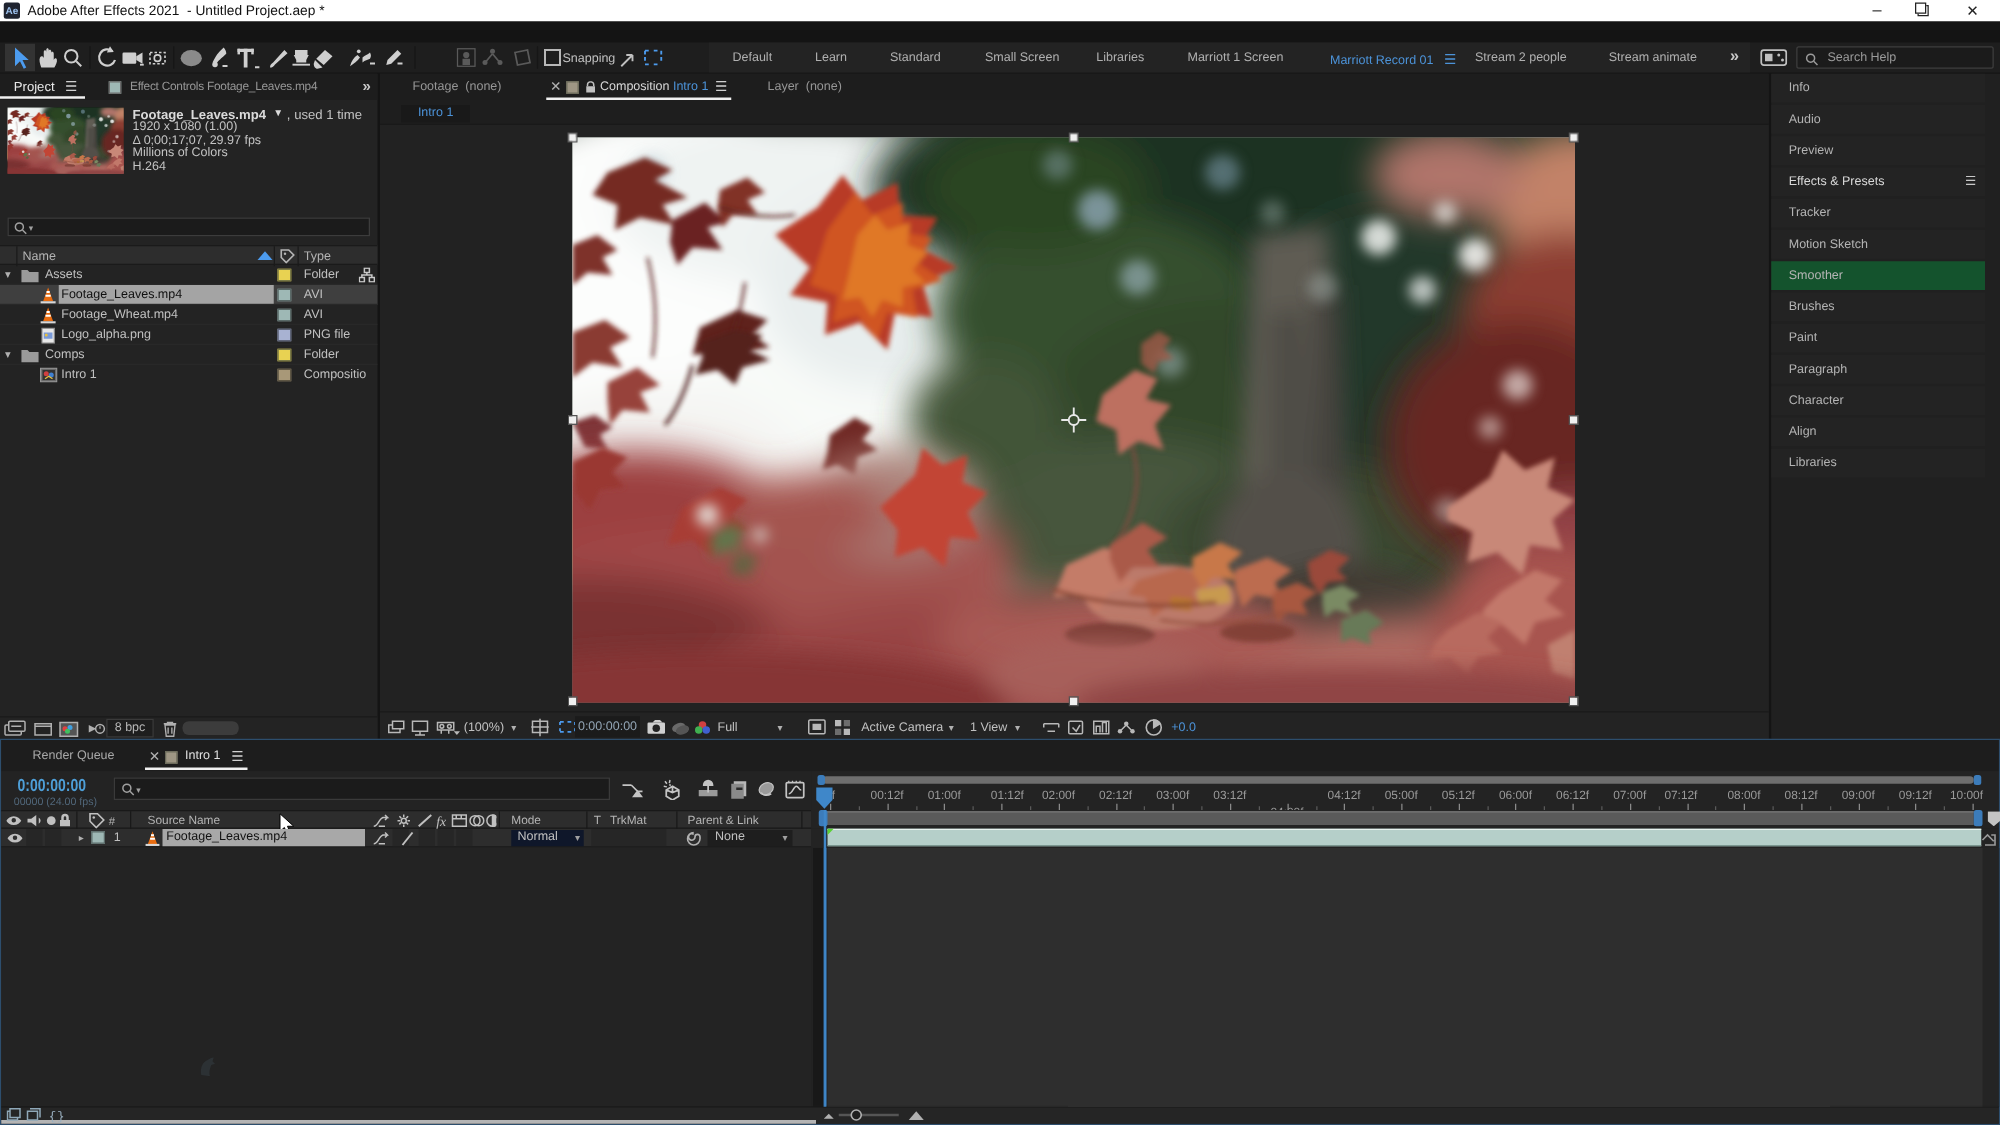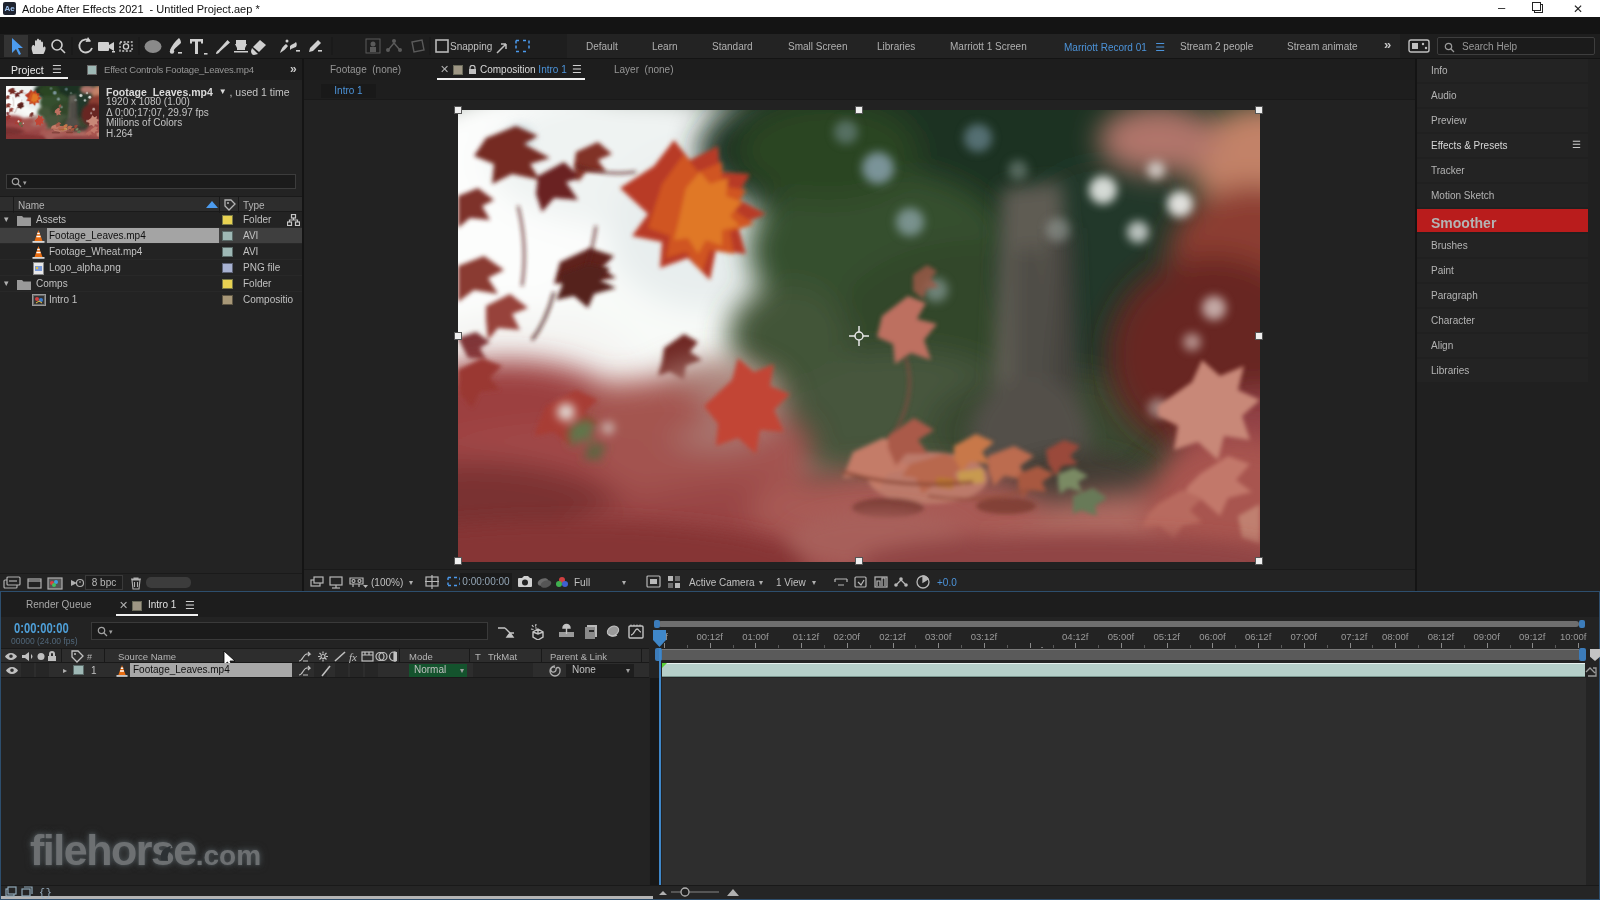--- a/index.html
+++ b/index.html
@@ -572,21 +572,21 @@
     <div class="abs" style="left:0;top:75px;width:171px;height:23px;background:#232323;color:#d8d8d8;font-size:10px;">
         <span style="position:absolute;left:14px;top:6px;">Effects &amp; Presets</span>
         <span style="position:absolute;left:155px;top:5px;color:#c8c8c8;">☰</span>
       </div>
     <div class="abs" style="left:0;top:100px;width:171px;height:23px;background:#232323;color:#b4b4b4;font-size:10px;">
         <span style="position:absolute;left:14px;top:6px;">Tracker</span>
       </div>
     <div class="abs" style="left:0;top:125px;width:171px;height:23px;background:#232323;color:#b4b4b4;font-size:10px;">
         <span style="position:absolute;left:14px;top:6px;">Motion Sketch</span>
       </div>
-    <div class="abs" style="left:0;top:150px;width:171px;height:23px;background:#b91c1c;color:#b4b4b4;font-size:14px;font-weight:bold;">
+    <div class="abs" style="left:0;top:150px;width:171px;height:23px;background:#14532d;color:#b4b4b4;font-size:10px;">
         <span style="position:absolute;left:14px;top:6px;">Smoother</span>
       </div>
     <div class="abs" style="left:0;top:175px;width:171px;height:23px;background:#232323;color:#b4b4b4;font-size:10px;">
         <span style="position:absolute;left:14px;top:6px;">Brushes</span>
       </div>
     <div class="abs" style="left:0;top:200px;width:171px;height:23px;background:#232323;color:#b4b4b4;font-size:10px;">
         <span style="position:absolute;left:14px;top:6px;">Paint</span>
       </div>
     <div class="abs" style="left:0;top:225px;width:171px;height:23px;background:#232323;color:#b4b4b4;font-size:10px;">
         <span style="position:absolute;left:14px;top:6px;">Paragraph</span>
@@ -723,21 +723,21 @@
       <svg style="position:absolute;left:296px;top:1px;" width="14" height="13" viewBox="0 0 14 13">
           <path d="M2 11 c4 0 4 -7 8 -7 M6 11 h5 M9 4 h4 l-2 -2 m2 2 l-2 2" stroke="#c0c0c0" stroke-width="1.2" fill="none"></path>
         </svg>
       <span style="position:absolute;left:313px;top:0px;width:13px;height:14px;background:#262626;"></span>
       <svg style="position:absolute;left:318px;top:1px;" width="14" height="13" viewBox="0 0 14 13">
           <path d="M3 12 L11 2" stroke="#c0c0c0" stroke-width="1.6"></path>
         </svg>
       <span style="position:absolute;left:334px;top:0px;width:13px;height:14px;background:#262626;"></span>
       <span style="position:absolute;left:349px;top:0px;width:13px;height:14px;background:#262626;"></span>
       <span style="position:absolute;left:364px;top:0px;width:13px;height:14px;background:#262626;"></span>
-      <div style="position:absolute;left:408px;top:1px;width:58px;height:13px;background:#14532d;color:#c0c0c0;font-size:10px;padding-left:5px;">Normal <span style="position:absolute;right:3px;top:2px;font-size:8px;color:#a0a0a0;">▾</span></div>
+      <div style="position:absolute;left:408px;top:1px;width:58px;height:13px;background:#0f172a;color:#c0c0c0;font-size:10px;padding-left:5px;">Normal <span style="position:absolute;right:3px;top:2px;font-size:8px;color:#a0a0a0;">▾</span></div>
       <span style="position:absolute;left:472px;top:0px;width:60px;height:14px;background:#262626;"></span>
       <svg style="position:absolute;left:548px;top:2px;" width="12" height="12" viewBox="0 0 12 12">
           <path d="M6 1 a5 5 0 1 0 5 5 v-1.5 a2 2 0 0 0 -4 0 a2.6 2.6 0 1 1 -1 -2" fill="none" stroke="#b0b0b0" stroke-width="1.3"></path>
         </svg>
       <div style="position:absolute;left:565px;top:1px;width:68px;height:13px;background:#1e1e1e;color:#c0c0c0;font-size:10px;padding-left:6px;">None <span style="position:absolute;right:4px;top:2px;font-size:8px;color:#a0a0a0;">▾</span></div>
     </div>
 
     <div class="abs" style="left:648px;top:25px;width:950px;height:31px;background:#232323;">
 
       <div style="position:absolute;left:9px;top:4px;width:921px;height:6px;background:#6e6e6e;border-radius:3px;"></div>
@@ -783,21 +783,21 @@
           <span style="position:absolute;left:540.6px;top:16px;width:1px;height:3px;background:#5a5a5a;"></span>
           <span style="position:absolute;left:545.4px;top:2px;width:36px;text-align:center;color:#9a9a9a;font-size:9.5px;">06:00f</span>
           <span style="position:absolute;left:563.4px;top:14px;width:1px;height:5px;background:#8a8a8a;"></span>
           <span style="position:absolute;left:586.3px;top:16px;width:1px;height:3px;background:#5a5a5a;"></span>
           <span style="position:absolute;left:591.1px;top:2px;width:36px;text-align:center;color:#9a9a9a;font-size:9.5px;">06:12f</span>
           <span style="position:absolute;left:609.1px;top:14px;width:1px;height:5px;background:#8a8a8a;"></span>
           <span style="position:absolute;left:632.0px;top:16px;width:1px;height:3px;background:#5a5a5a;"></span>
           <span style="position:absolute;left:636.8px;top:2px;width:36px;text-align:center;color:#9a9a9a;font-size:9.5px;">07:00f</span>
           <span style="position:absolute;left:654.8px;top:14px;width:1px;height:5px;background:#8a8a8a;"></span>
           <span style="position:absolute;left:677.7px;top:16px;width:1px;height:3px;background:#5a5a5a;"></span>
-          <span style="position:absolute;left:682.5px;top:2px;width:36px;text-align:right;color:#9a9a9a;font-size:9.5px;">07:12f</span>
+          <span style="position:absolute;left:682.5px;top:2px;width:36px;text-align:left;color:#9a9a9a;font-size:9.5px;">07:12f</span>
           <span style="position:absolute;left:700.5px;top:14px;width:1px;height:5px;background:#8a8a8a;"></span>
           <span style="position:absolute;left:723.4px;top:16px;width:1px;height:3px;background:#5a5a5a;"></span>
           <span style="position:absolute;left:728.2px;top:2px;width:36px;text-align:center;color:#9a9a9a;font-size:9.5px;">08:00f</span>
           <span style="position:absolute;left:746.2px;top:14px;width:1px;height:5px;background:#8a8a8a;"></span>
           <span style="position:absolute;left:769.1px;top:16px;width:1px;height:3px;background:#5a5a5a;"></span>
           <span style="position:absolute;left:773.9px;top:2px;width:36px;text-align:center;color:#9a9a9a;font-size:9.5px;">08:12f</span>
           <span style="position:absolute;left:791.9px;top:14px;width:1px;height:5px;background:#8a8a8a;"></span>
           <span style="position:absolute;left:814.8px;top:16px;width:1px;height:3px;background:#5a5a5a;"></span>
           <span style="position:absolute;left:819.6px;top:2px;width:36px;text-align:center;color:#9a9a9a;font-size:9.5px;">09:00f</span>
           <span style="position:absolute;left:837.6px;top:14px;width:1px;height:5px;background:#8a8a8a;"></span>
@@ -829,21 +829,20 @@
       <path d="M1 1 H14 V11 L7.5 18 L1 11 Z" fill="#3f87c9"></path>
     </svg>
     <div class="abs" style="left:658px;top:56px;width:2px;height:237px;background:#3f87c9;"></div>
 
     <div class="abs" style="left:0;top:86px;width:648px;height:207px;background:#232323;"></div>
     <div class="abs" style="left:649px;top:86px;width:9px;height:207px;background:#181818;"></div>
     <div class="abs" style="left:661px;top:86px;width:924px;height:207px;background:#2e2e2e;"></div>
     <div class="abs" style="left:1585px;top:86px;width:13px;height:207px;background:#242424;"></div>
     <div class="abs" style="left:658px;top:86px;width:2px;height:207px;background:#3f87c9;"></div>
 
-    <div class="abs" style="left:29px;top:234px;font-weight:bold;color:#6d7072;font-size:43px;letter-spacing:-1.5px;text-shadow:0 0 5px #464b4e, 0 0 9px #42484b, 0 0 2px #4a5054;">filehorse<span style="font-size:28px;letter-spacing:0;">.com</span></div>
     <div class="abs" style="left:156px;top:252px;width:17px;height:17px;"><svg width="17" height="17" viewBox="0 0 17 17">
           <path d="M4 16 C3 10 5 6 9 4 c2 -1 3 -2 5 -2 l-1 3 2 2 -3 1 c-1 3 -2 5 -1 9 Z" fill="#2c3134"></path>
         </svg></div>
 
     <div class="abs" style="left:0;top:293px;width:1598px;height:14px;background:#252525;border-top:1px solid #191919;"></div>
     <div class="abs" style="left:0;top:304px;width:652px;height:3px;background:#b4b4b4;"></div>
     <div class="abs" style="left:0;top:293px;width:1598px;height:14px;">
       <svg style="position:absolute;left:4px;top:1px;" width="90" height="12" viewBox="0 0 90 12">
         <g stroke="#8fa8b8" stroke-width="1.2" fill="none">
           <rect x="1" y="3" width="8" height="7"></rect>

